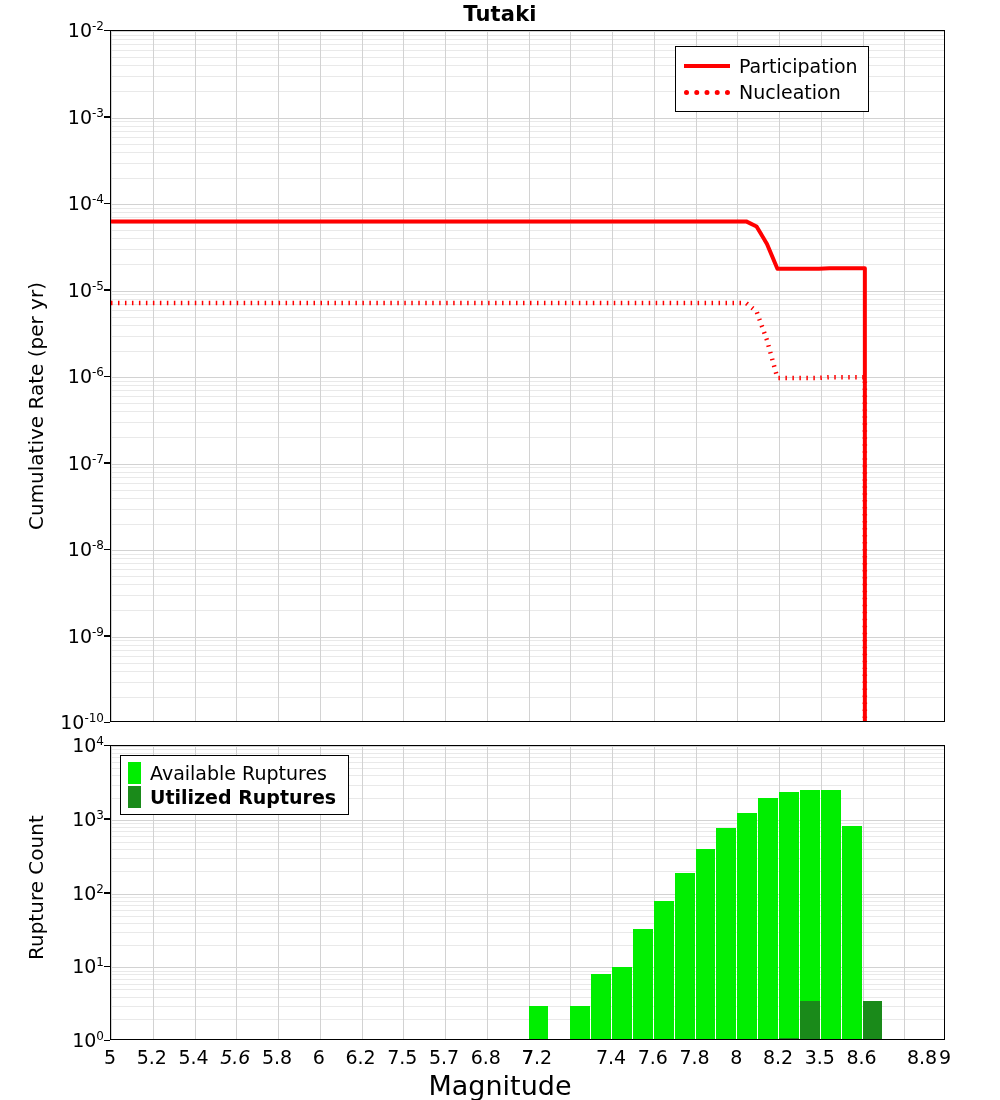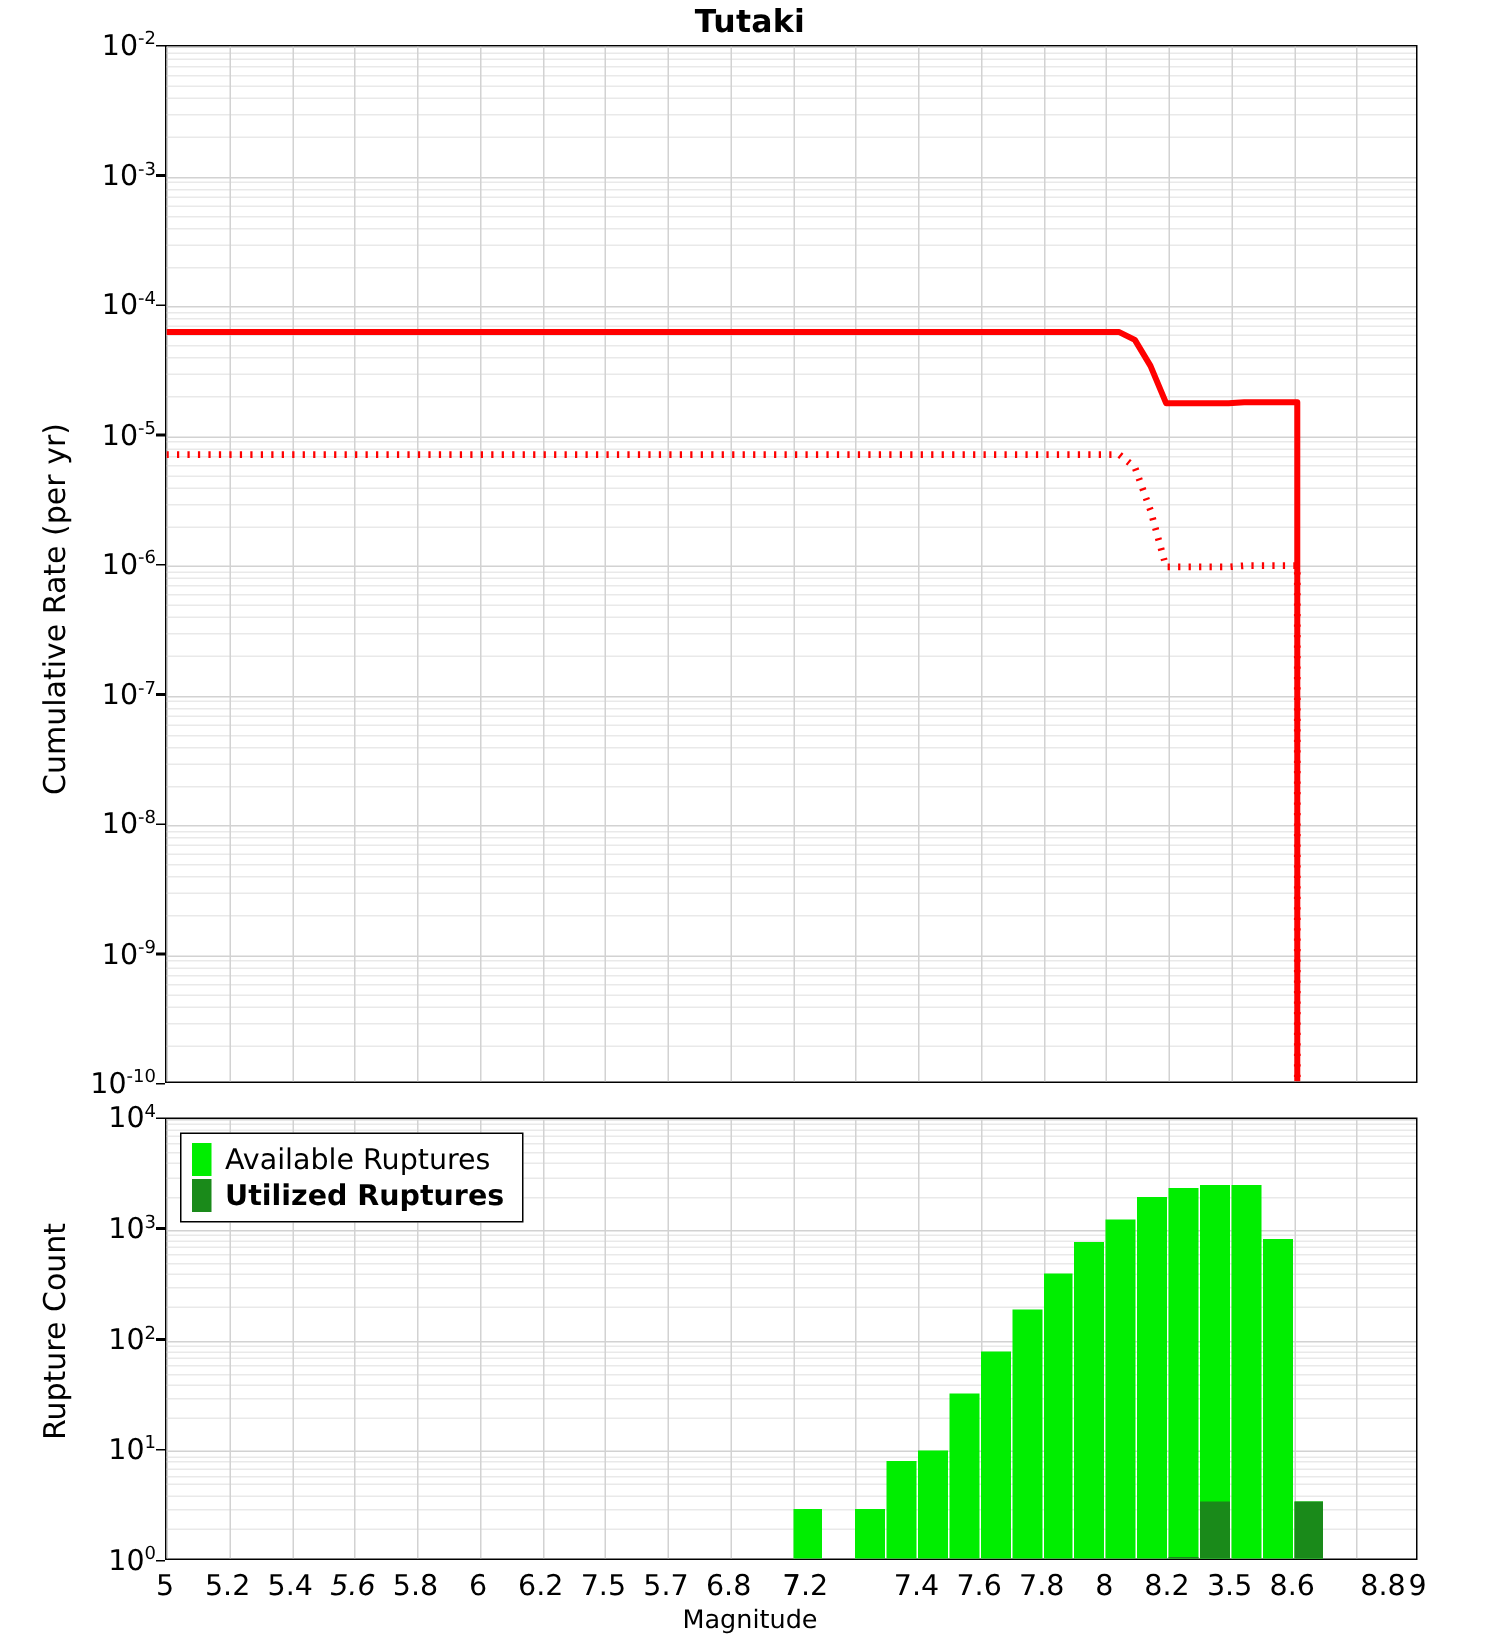--- a/index.html
+++ b/index.html
@@ -36,21 +36,21 @@
     transform-origin: 0 0;
     font-size: 20px;
     white-space: nowrap;
   }
   #xlabel {
     position: absolute;
     left: 0;
     top: 1070px;
     width: 1000px;
     text-align: center;
-    font-size: 17px;
+    font-size: 27px;
   }
 
   
   .panel {
     position: absolute;
     background: #ffffff;
     border: 1.5px solid #000000;
     box-sizing: border-box;
     overflow: hidden;
   }
@@ -280,20 +280,30 @@
       <div class="tickmark" style="left: 104px; top: 462px; width: 6px; height: 1.5px;"></div>
       <div class="ytick" style="top: 549px; width: 100px; left: 4px;">10<sup>-8</sup></div>
       <div class="tickmark" style="left: 104px; top: 548.5px; width: 6px; height: 1.5px;"></div>
       <div class="ytick" style="top: 635.5px; width: 100px; left: 4px;">10<sup>-9</sup></div>
       <div class="tickmark" style="left: 104px; top: 635px; width: 6px; height: 1.5px;"></div>
       <div class="ytick" style="top: 722px; width: 100px; left: 4px;">10<sup>-10</sup></div>
       <div class="tickmark" style="left: 104px; top: 721.5px; width: 6px; height: 1.5px;"></div>
     </div>
   <div id="ticks-top-marks"></div>
 
+  <div class="legend" id="legend-top">
+      <div class="legend-row">
+        <span class="swatch-line"></span>
+        <span class="legend-label">Participation</span>
+      </div>
+      <div class="legend-row">
+        <span class="swatch-line dotted"></span>
+        <span class="legend-label">Nucleation</span>
+      </div>
+    </div>
 
   <div class="panel" id="panel-bottom">
     <div id="grid-bottom">
         <div class="gridline h minor" style="top: 272.799px;"></div>
         <div class="gridline h minor" style="top: 259.812px;"></div>
         <div class="gridline h minor" style="top: 250.598px;"></div>
         <div class="gridline h minor" style="top: 243.451px;"></div>
         <div class="gridline h minor" style="top: 237.611px;"></div>
         <div class="gridline h minor" style="top: 232.674px;"></div>
         <div class="gridline h minor" style="top: 228.397px;"></div>

